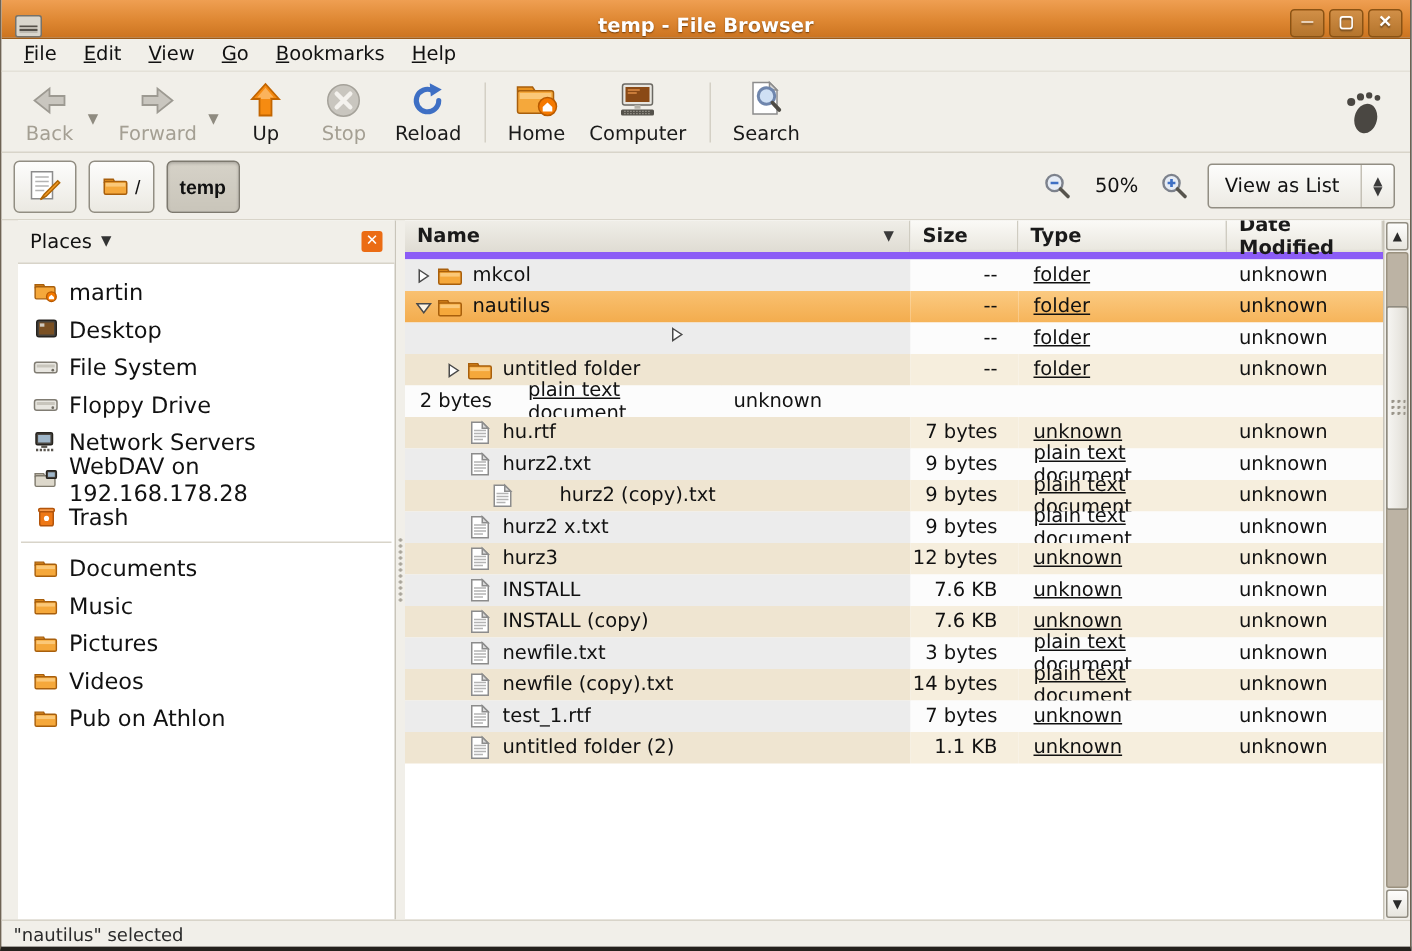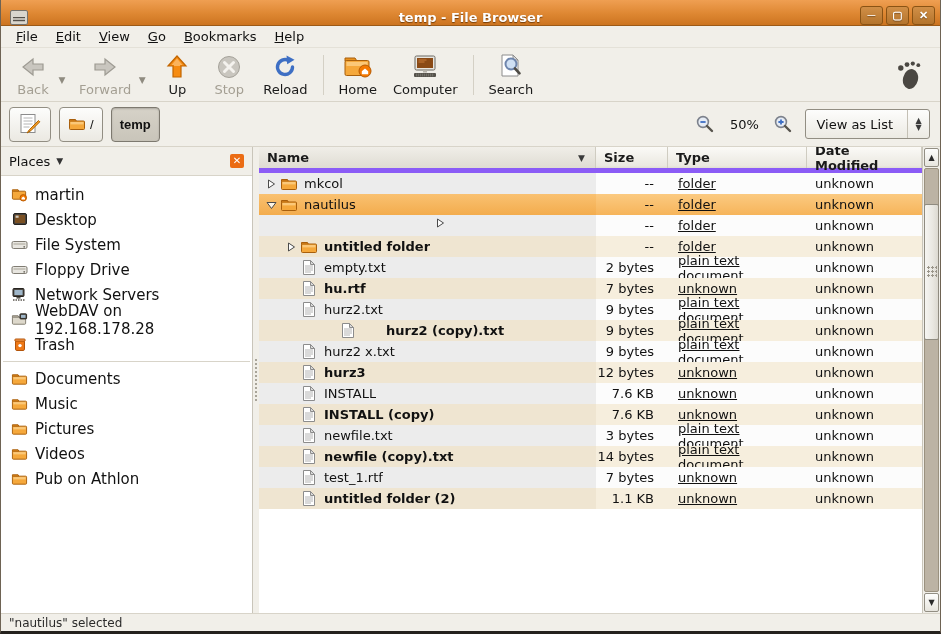--- a/index.html
+++ b/index.html
@@ -68,21 +68,21 @@
   .combo .combo-label{padding:0 14px 0 10px;}
   .combo .combo-spin{border-left:1px solid #c4c0b5;height:100%;width:22px;
     display:flex;flex-direction:column;align-items:center;justify-content:center;
     font-size:8px;color:#3a3a3a;line-height:7px;}
 
   
   .main{flex:1;display:flex;min-height:0;background:#f1efe9;}
 
   
   .sidebar{width:252px;flex:0 0 252px;display:flex;flex-direction:column;
-    background:#fff;border-right:1px solid #c9c5ba;min-height:0;}
+    background:#fff;border-right:1px solid #c9c5ba;min-height:0;margin-left:11px;}
   .places-header{height:29px;flex:0 0 29px;background:#f1efe9;border-bottom:1px solid #d8d4c9;
     display:flex;align-items:center;padding:0 8px;font-size:13px;color:#111;}
   .places-caret{font-size:9px;margin-left:6px;color:#333;}
   .places-close{margin-left:auto;width:14px;height:14px;border-radius:2px;background:#eb6c14;
     color:#fff;font-size:10px;font-weight:bold;line-height:14px;text-align:center;}
   .side-list{flex:1;overflow:hidden;padding-top:6px;}
   .side-item{height:25px;display:flex;align-items:center;gap:7px;padding:0 10px;
     font-size:15px;color:#111;}
   .side-item .sicon{width:17px;display:flex;justify-content:center;}
   .side-sep{height:1px;background:#d8d4c9;margin:4px 2px;}
@@ -104,21 +104,21 @@
   .hcell .sort-arrow{margin-left:auto;font-size:9px;color:#3a3a3a;padding-right:2px;}
   .c-name{width:337px;flex:0 0 337px;}
   .c-size{width:72px;flex:0 0 72px;}
   .c-type{width:139px;flex:0 0 139px;}
   .c-date{flex:1;}
   .rows{flex:1;overflow:hidden;background:#fff;}
   .frow{height:21px;display:flex;font-size:13px;color:#111;}
   .frow.alt .cell{background:#f6eedd;}
   .frow .cell{display:flex;align-items:center;background:#fcfcfc;}
   .frow .cell.c-name{background:#ececec;padding:0;}
-  .frow.alt .cell.c-name{background:#efe5d1;font-weight:bold;}
+  .frow.alt .cell.c-name{background:#efe5d1;}
   .frow.selected .cell{background:linear-gradient(180deg,#fbca81 0%,#f6b45a 100%);}
   .frow.selected .cell.c-name{background:linear-gradient(180deg,#f9c171 0%,#f3ac4d 100%);}
   .cell.c-size{justify-content:flex-end;padding-right:14px;}
   .cell.c-type{padding-left:10px;text-decoration:underline;}
   .cell.c-date{padding-left:8px;}
   .expander{width:16px;flex:0 0 16px;display:flex;align-items:center;justify-content:center;}
   .row-icon{width:20px;flex:0 0 20px;display:flex;align-items:center;justify-content:center;margin-right:5px;}
   .row-label{white-space:nowrap;overflow:hidden;}
 
   
@@ -545,31 +545,20 @@
       <rect x="2.5" y="5" width="13" height="2.4" fill="#fbc878"></rect>
                   </svg>
                 </span>
                 <span class="row-label">untitled folder</span>
               </div>
               <div class="cell c-size">--</div>
               <div class="cell c-type">folder</div>
               <div class="cell c-date">unknown</div>
             </div>
             <div class="frow">
-              <div class="cell c-name" style="padding-left: 24px;">
-                <span class="expander"></span>
-                <span class="row-icon">
-                  <svg width="14" height="17" viewBox="0 0 14 17">
-      <path d="M1.5 1.5h7l4 4v10h-11z" fill="#ffffff" stroke="#8c8c8c"></path>
-      <path d="M8.5 1.5l4 4h-4z" fill="#d9d9d9" stroke="#8c8c8c"></path>
-      <path d="M3 7h8M3 9h8M3 11h8M3 13h6" stroke="#b4b4b4" stroke-width="1"></path>
-                  </svg>
-                </span>
-                <span class="row-label">empty.txt</span>
-              </div>
               <div class="cell c-size">2 bytes</div>
               <div class="cell c-type">plain text document</div>
               <div class="cell c-date">unknown</div>
             </div>
             <div class="frow alt">
               <div class="cell c-name" style="padding-left: 24px;">
                 <span class="expander"></span>
                 <span class="row-icon">
                   <svg width="14" height="17" viewBox="0 0 14 17">
       <path d="M1.5 1.5h7l4 4v10h-11z" fill="#ffffff" stroke="#8c8c8c"></path>
@@ -593,21 +582,21 @@
       <path d="M3 7h8M3 9h8M3 11h8M3 13h6" stroke="#b4b4b4" stroke-width="1"></path>
                   </svg>
                 </span>
                 <span class="row-label">hurz2.txt</span>
               </div>
               <div class="cell c-size">9 bytes</div>
               <div class="cell c-type">plain text document</div>
               <div class="cell c-date">unknown</div>
             </div>
             <div class="frow alt">
-              <div class="cell c-name" style="padding-left: 40px; gap: 23px;">
+              <div class="cell c-name" style="padding-left: 16px; gap: 23px;">
                 <span class="expander"></span>
                 <span class="row-icon">
                   <svg width="14" height="17" viewBox="0 0 14 17">
       <path d="M1.5 1.5h7l4 4v10h-11z" fill="#ffffff" stroke="#8c8c8c"></path>
       <path d="M8.5 1.5l4 4h-4z" fill="#d9d9d9" stroke="#8c8c8c"></path>
       <path d="M3 7h8M3 9h8M3 11h8M3 13h6" stroke="#b4b4b4" stroke-width="1"></path>
                   </svg>
                 </span>
                 <span class="row-label">hurz2 (copy).txt</span>
               </div>

